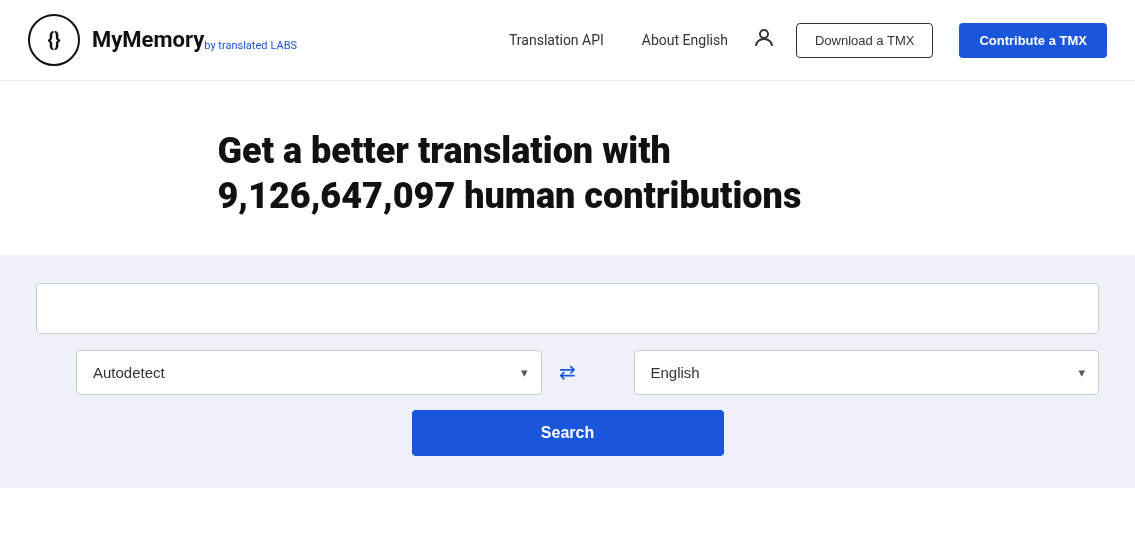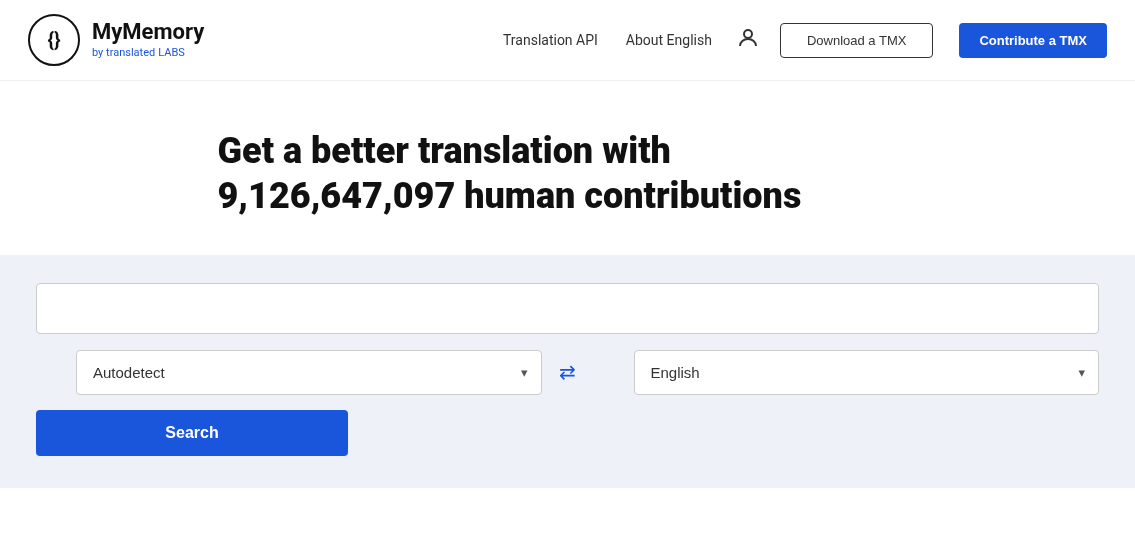--- a/index.html
+++ b/index.html
@@ -42,21 +42,21 @@
       align-items: center;
       justify-content: center;
       font-size: 20px;
       font-weight: bold;
       color: #111;
       flex-shrink: 0;
     }
 
     .logo-text-block {
       display: flex;
-      flex-direction: column;
+      align-items: flex-end;
     }
 
     .logo-main-text {
       font-size: 22px;
       font-weight: 700;
       color: #111;
       line-height: 1.2;
     }
 
     .logo-sub-text {
@@ -67,21 +67,21 @@
 
     .logo-sub-text span {
       color: #1a56db;
       font-weight: 400;
       font-size: 11px;
     }
 
     .nav-links {
       display: flex;
       align-items: center;
-      gap: 28px;
+      gap: 38px;
       margin-right: 24px;
     }
 
     .nav-link {
       font-size: 14px;
       color: #333;
       text-decoration: none;
       cursor: pointer;
     }
 
@@ -89,21 +89,21 @@
       margin-right: 20px;
       cursor: pointer;
     }
 
     .btn-download {
       border: 1.5px solid #333;
       background: #fff;
       color: #333;
       font-size: 13px;
       font-weight: 500;
-      padding: 9px 26px;
+      padding: 9px 18px;
       border-radius: 4px;
       cursor: pointer;
       margin-right: 10px;
     }
 
     .btn-contribute {
       background: #1a56db;
       color: #fff;
       font-size: 13px;
       font-weight: 600;
@@ -198,21 +198,21 @@
       display: flex;
       align-items: center;
       justify-content: center;
       color: #1a56db;
       font-size: 18px;
       flex-shrink: 0;
     }
 
     .search-btn-wrap {
       display: flex;
-      justify-content: flex-start;
+      justify-content: center;
       margin-top: 14px;
     }
 
     .search-btn {
       background: #1a56db;
       color: #fff;
       font-size: 16px;
       font-weight: 700;
       padding: 14px 0;
       border-radius: 4px;

